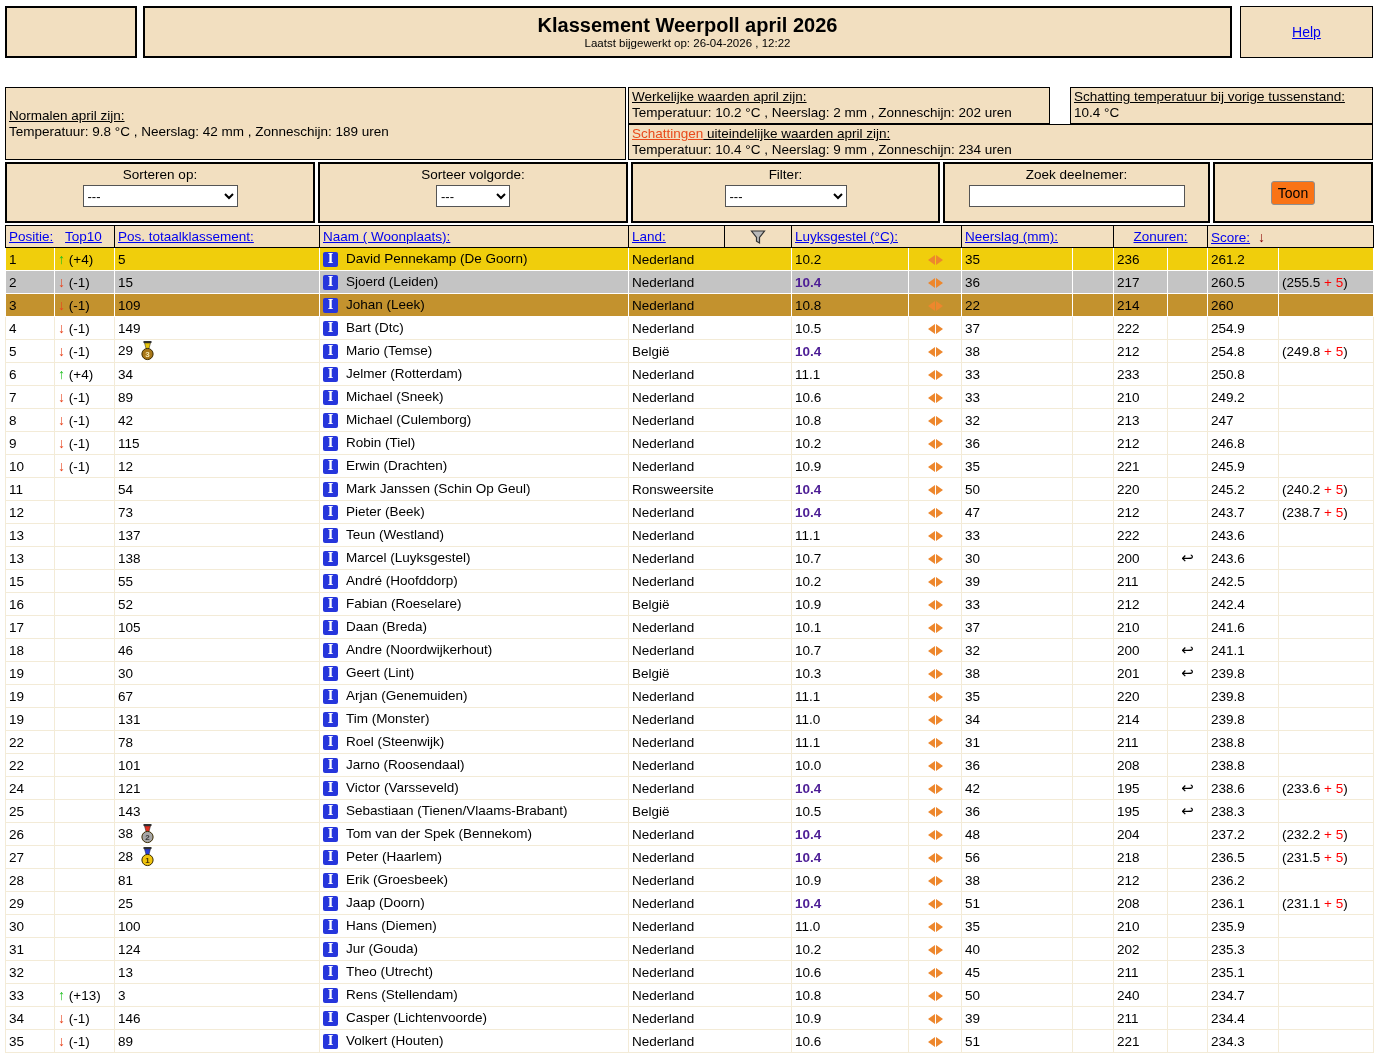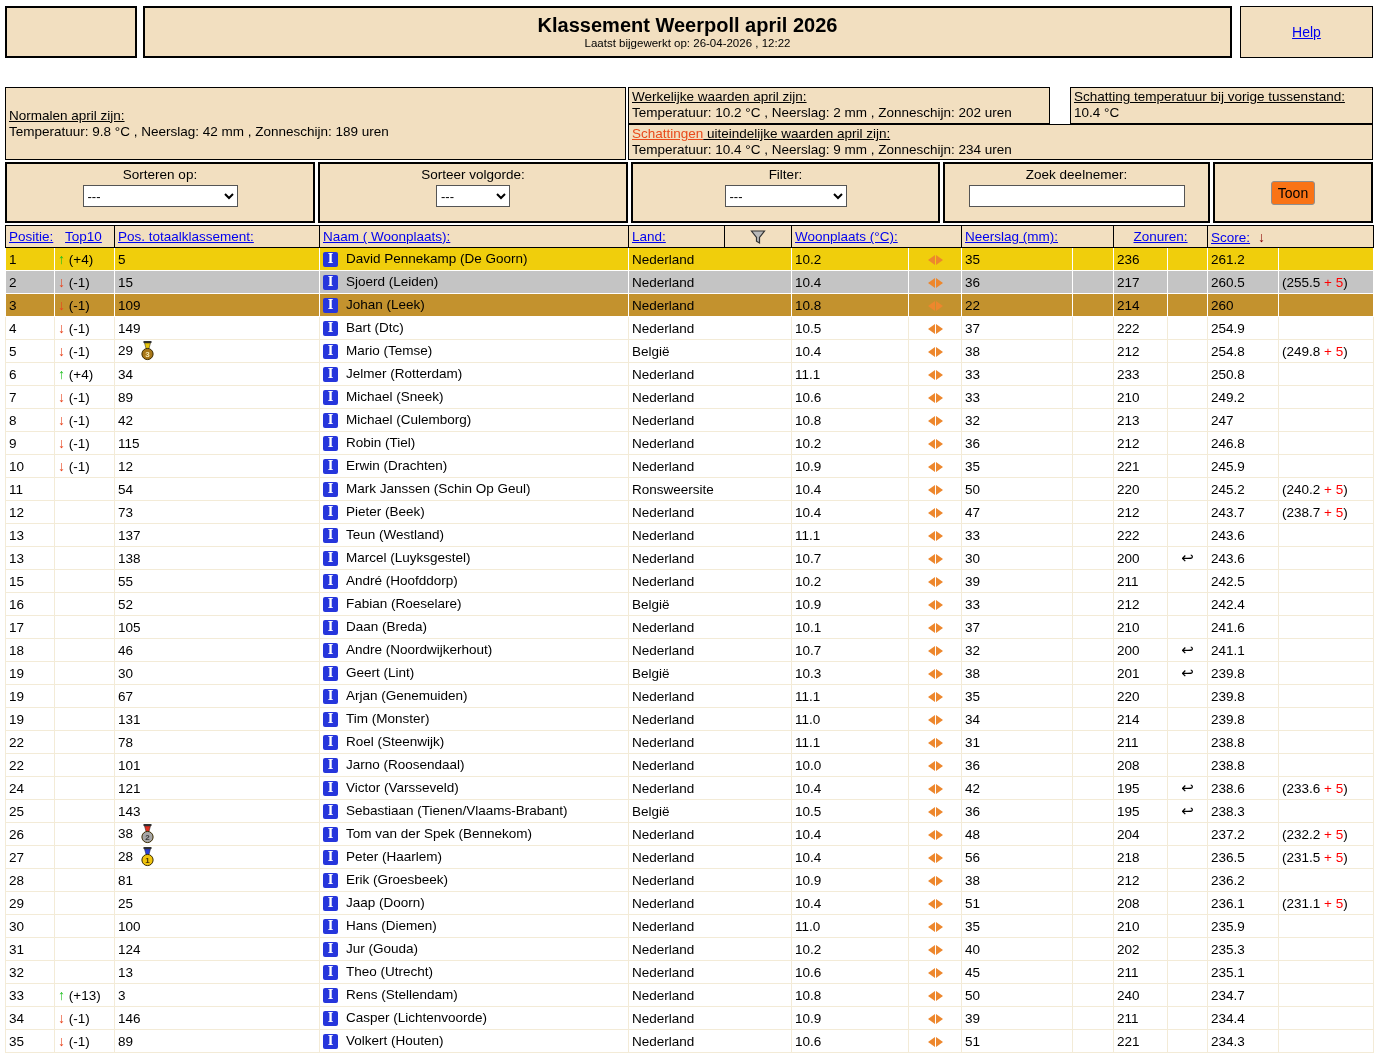--- a/index.html
+++ b/index.html
@@ -46,21 +46,21 @@
   th { border:1px solid #000; background:#F2DFC0; font-weight:normal; text-align:left; padding:0 3px; height:21px; white-space:nowrap; overflow:hidden;margin-top:40px; }
   th.center, td.center { text-align:center; }
   td { border:1px solid #F3EBD7; height:22px; padding:0 3px; white-space:nowrap; overflow:hidden; }
   tr.gold  td { background:#F0CE0C; border-color:#fff; }
   tr.silver td { background:#C4C4C4; border-color:#fff; }
   tr.bronze td { background:#C3922E; border-color:#fff; }
 
   .arr { font-size:14px; }
   .arr.up { color:#1DBE1D; }
   .arr.down { color:#E8431C; }
-  .temp.hit { color:#000000; font-weight:normal; }
+  .temp.hit { color:#4c1d95; font-weight:bold; }
   .bonus { color:#FF0000; }
   .sort-arrow { color:#8B0000; font-weight:bold; font-size:14px; margin-left:8px; }
   .iicon { display:inline-block; width:15px; height:15px; background:#2636DC; color:#fff;
     font-family:"DejaVu Serif", serif; font-weight:bold; font-size:12px; line-height:15px;
     text-align:center; vertical-align:middle; border-radius:2px; }
   .name { margin-left:8px; }
   .lr { display:inline-block; vertical-align:middle; }
   .lr::before { content:""; display:inline-block; vertical-align:middle;
     border:5px solid transparent; border-right:7px solid #ED872D; border-left:0; margin-right:1px; }
   .lr::after { content:""; display:inline-block; vertical-align:middle;
@@ -150,21 +150,21 @@
       <tr>
         <th colspan="2"><a>Positie:</a> <a style="margin-left:8px">Top10</a></th>
         <th><a>Pos. totaalklassement:</a></th>
         <th><a>Naam ( Woonplaats):</a></th>
         <th><a>Land:</a></th>
         <th class="center">
           <svg width="16" height="16" viewBox="0 0 16 16" style="vertical-align:middle">
             <polygon points="1.5,2 14.5,2 9.5,8.5 9.5,14 6.5,12.2 6.5,8.5" fill="#B9B9B9" stroke="#333" stroke-width="1.2"></polygon>
           </svg>
         </th>
-        <th colspan="2"><a>Woonplaats (°C):</a></th>
+        <th colspan="2"><a>Luyksgestel (°C):</a></th>
         <th colspan="2"><a>Neerslag (mm):</a></th>
         <th colspan="2" class="center"><a>Zonuren:</a></th>
         <th colspan="2"><a>Score:</a><span class="sort-arrow">↓</span></th>
       </tr>
     </thead>
     <tbody>
         <tr class="gold">
           <td>1</td>
           <td><span class="arr up">↑</span> <span>(+4)</span></td>
           <td>5</td>

